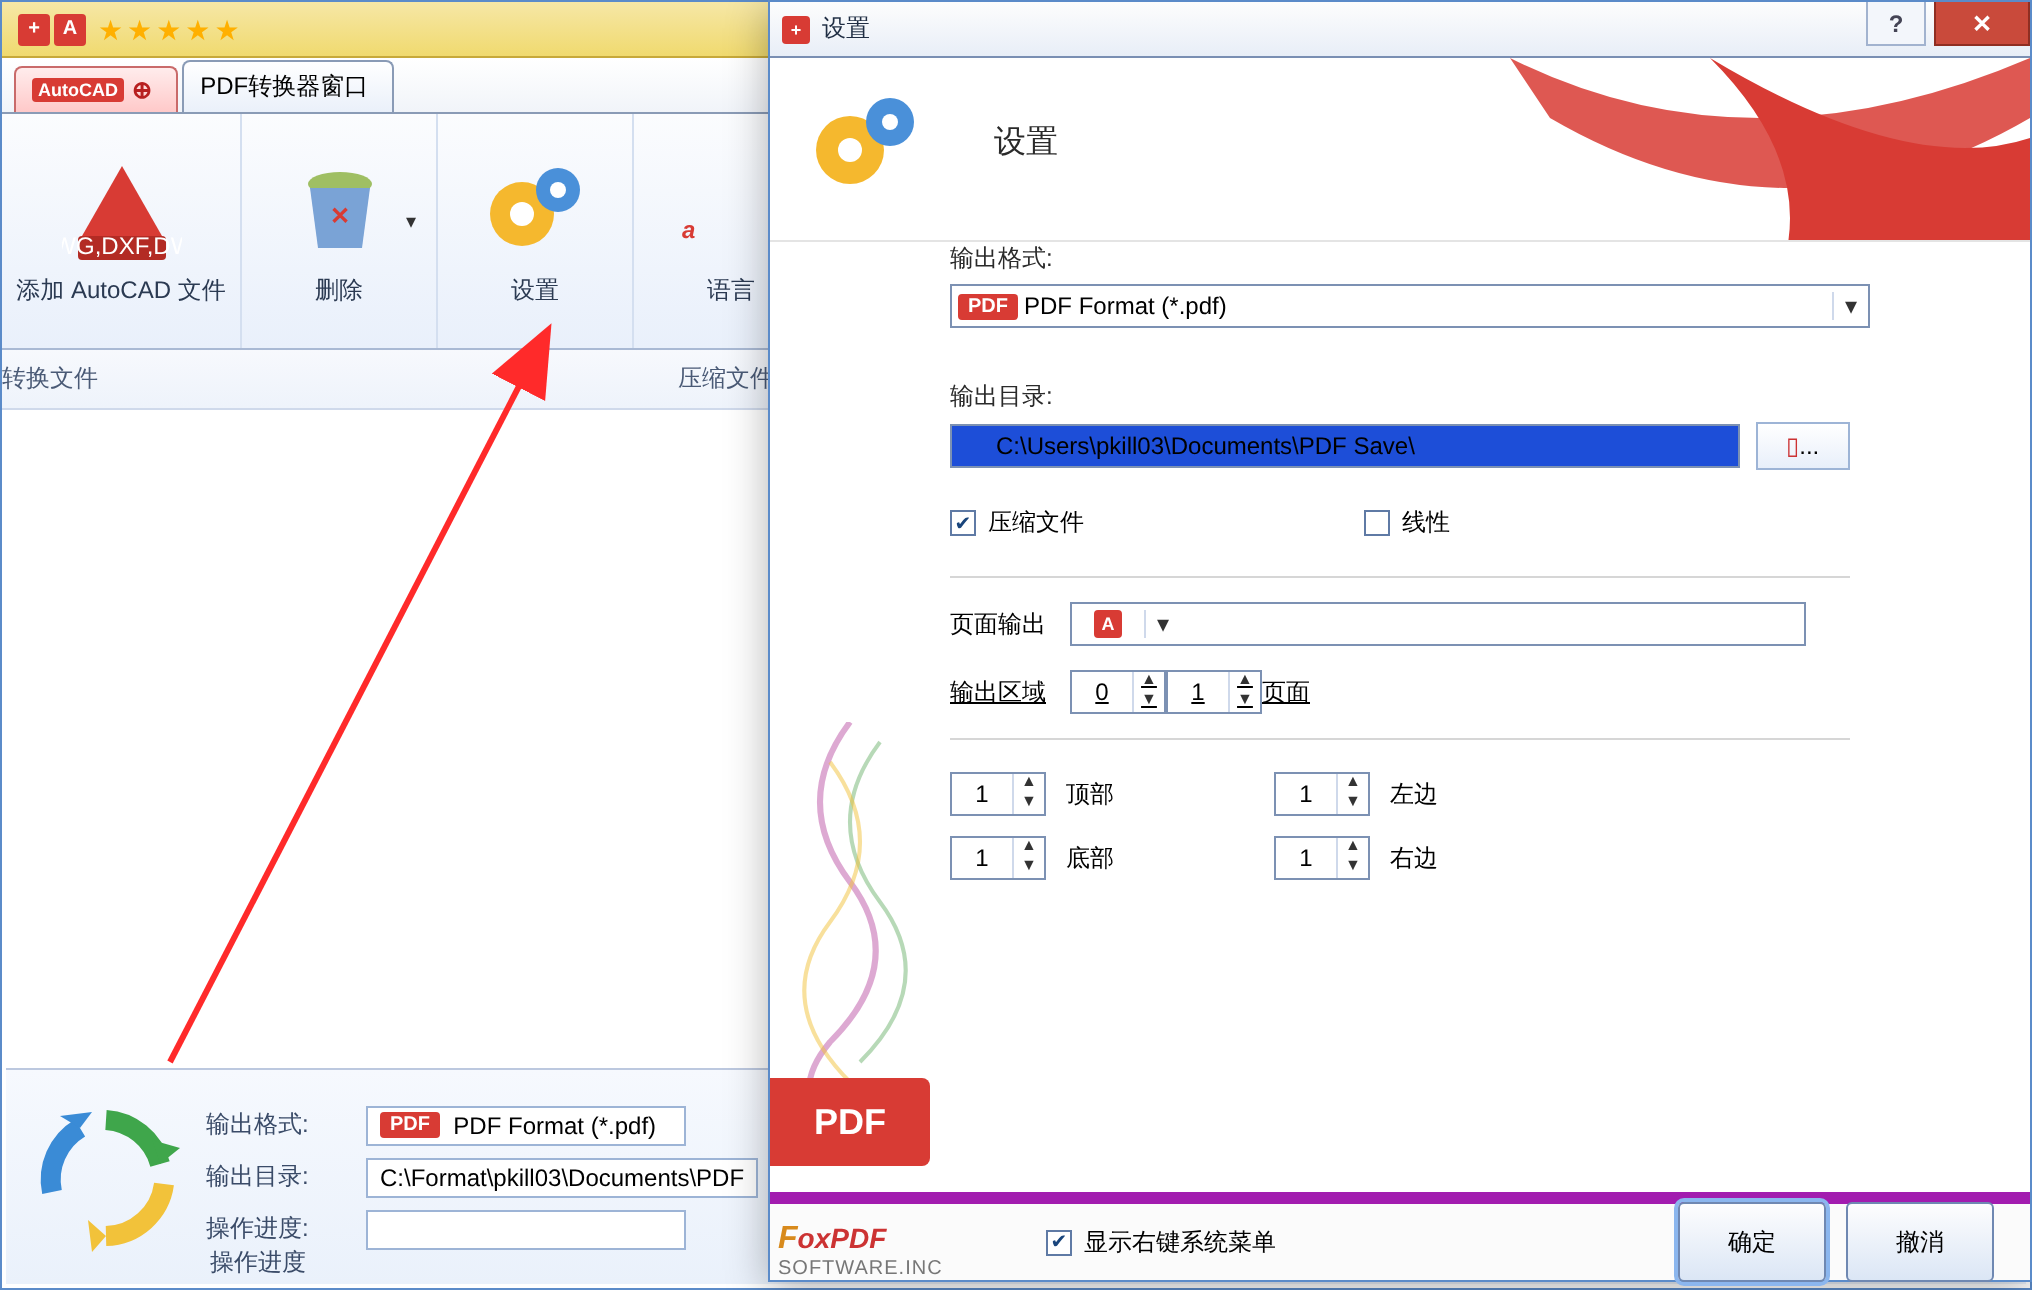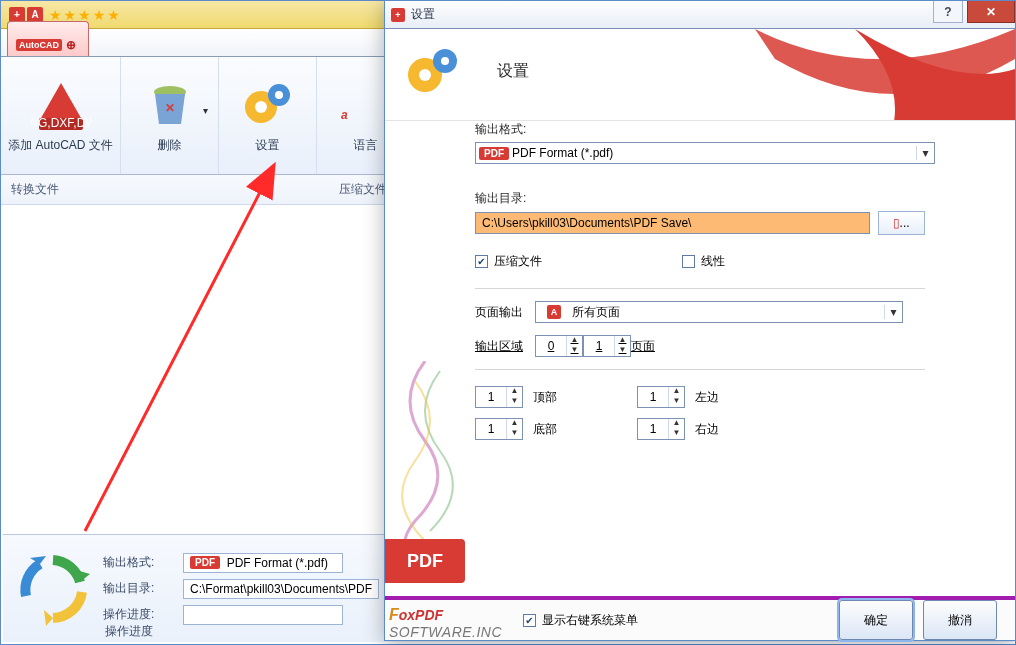--- a/index.html
+++ b/index.html
@@ -8,36 +8,36 @@
 
 .main-window { position:absolute; left:0; top:0; width:1016px; height:645px; border:1px solid #5b8bc9; background:#fff; }
 .titlebar-main { height:28px; background: linear-gradient(#f6e7a6,#f0da6f); border-bottom:1px solid #c7a93a; display:flex; align-items:center; padding:0 8px; gap:6px; }
 .app-badge { display:flex; gap:2px; }
 .red-sq { width:16px; height:16px; background:#d83b34; border-radius:2px; display:flex; align-items:center; justify-content:center; color:#fff; font-weight:bold; font-size:10px; }
 .stars { color:#ffb000; letter-spacing:2px; font-size:14px; }
 .win-btn { position:absolute; right:10px; top:2px; width:40px; height:18px; background:#e5e5e5; border:1px solid #999; display:flex; align-items:center; justify-content:center; font-size:10px;}
 
 
 .tabs-row { height:28px; border-bottom:1px solid #8a9bb6; display:flex; align-items:flex-end; padding-left:6px; gap:2px; background:linear-gradient(#fff,#f1f4f9);}
-.tab { padding:16px 12px 4px 8px; border:1px solid #8a9bb6; border-bottom:none; border-radius:4px 4px 0 0; background:linear-gradient(#fff,#eaf0fa); display:flex; align-items:center; gap:4px;}
+.tab { padding:4px 12px 4px 8px; border:1px solid #8a9bb6; border-bottom:none; border-radius:4px 4px 0 0; background:linear-gradient(#fff,#eaf0fa); display:flex; align-items:center; gap:4px;}
 .tab.autocad { background:linear-gradient(#ffecec,#ffc9c9); border-color:#c96a6a; color:#b81f1f; font-weight:bold;}
 .autocad-mini { background:#d83b34; color:#fff; font-size:9px; padding:1px 3px; border-radius:2px;}
 
 
 .ribbon { height:118px; border-bottom:1px solid #a9b9d4; background:linear-gradient(#fbfcfe,#e9f0fb); display:flex; }
 .ribbon-btn { width:120px; display:flex; flex-direction:column; align-items:center; justify-content:center; gap:4px; border-right:1px solid #d4dff0; }
 .ribbon-btn .icon { width:60px; height:55px; display:flex; align-items:center; justify-content:center;}
 .ribbon-btn.narrow{width:98px;}
 .ribbon-btn.with-arrow{position:relative;}
 .split-arrow{position:absolute; right:10px; top:48px; font-size:10px; color:#333;}
 .ribbon-label{color:#2b3a52; font-size:12px;}
 
 
 .section-headers { height:30px; background:linear-gradient(#f7f9fd,#eef3fb); border-bottom:1px solid #cfd9eb; display:flex; align-items:center; color:#4a5a76;}
-.section-headers .col1{ width:328px; padding-left:10px;}
+.section-headers .col1{ width:328px; }
 .section-headers .col2{ padding-left:10px;}
 
 
 .red-arrow { position:absolute; left:74px; top:160px; pointer-events:none;}
 
 
 .bottom-panel { position:absolute; left:2px; right:2px; bottom:2px; height:108px; border-top:1px solid #bcc8df; background:linear-gradient(#f6f9fe,#eaf1fb); display:flex;}
 .bottom-left-icon{width:100px; display:flex; align-items:center; justify-content:center;}
 .bottom-fields{flex:1; display:flex; flex-direction:column; justify-content:center; gap:6px;}
 .bf-row{display:flex; align-items:center; gap:10px;}
@@ -56,41 +56,41 @@
 .dlg-header .gears{position:absolute; left:18px; top:16px;}
 .dlg-header-title{position:absolute; left:112px; top:32px; font-size:16px; color:#2a2a2a;}
 .red-swoosh{position:absolute; right:0; top:0;}
 .dlg-body{position:absolute; top:120px; left:0; right:0; bottom:44px; padding:0 90px 0 90px;}
 .fld{margin-bottom:10px;}
 .fld-label{color:#2a2a2a; margin-bottom:4px;}
 .combo{display:flex; align-items:center; border:1px solid #7c91b3; height:22px; background:#fff; width:460px;}
 .combo .ico{width:36px; display:flex; justify-content:center;}
 .combo .txt{flex:1;}
 .combo .drop{width:18px; text-align:center; color:#333; border-left:1px solid #cfd9eb;}
-.text-input{border:1px solid #7c91b3; height:22px; padding:2px 6px; width:400px; background:#fdba74;}
+.text-input{border:1px solid #7c91b3; height:22px; padding:2px 22px; width:400px; background:#1d4ed8;}
 .browse-btn{width:48px; height:24px; border:1px solid #9db4d6; background:linear-gradient(#fff,#e8effa); display:inline-flex; align-items:center; justify-content:center; margin-left:8px;}
 .chk-row{display:flex; gap:140px; margin:18px 0;}
 .chk{display:flex; align-items:center; gap:6px;}
 .chk-box{width:13px; height:13px; border:1px solid #5f7aa5; background:#fff; display:flex; align-items:center; justify-content:center; font-size:10px; color:#19457c;}
 hr.sep{border:none; border-top:1px solid #d6d6d6; margin:12px 0;}
 .row2{display:flex; align-items:center; }
 .row2 .lbl{width:60px;}
 .spin{display:inline-flex; align-items:center; border:1px solid #7c91b3; height:22px; background:#fff;}
 .spin input{border:none; width:30px; text-align:center; outline:none;}
 .spin .arrows{width:16px; display:flex; flex-direction:column; border-left:1px solid #cfd9eb;}
 .spin .arrows span{height:10px; line-height:8px; text-align:center; font-size:8px; color:#333;}
 .margin-row{display:flex; gap:80px; margin-top:16px;}
 .margin-pair{display:flex; align-items:center; gap:10px;}
 .deco-left{position:absolute; left:0; top:360px; width:85px; height:230px;}
 .pdf-ribbon{position:absolute; left:0; top:538px; width:80px; height:44px; background:#d83b34; color:#fff; display:flex; align-items:center; justify-content:center; font-weight:bold; font-size:18px; border-radius:0 4px 4px 0;}
-.dlg-footer{position:absolute; bottom:0; left:0; right:0; height:44px; border-top:4px solid #a21caf; display:flex; align-items:center; padding:0 18px; background:#fbfbfb;}
+.dlg-footer{position:absolute; bottom:0; left:0; right:0; height:44px; border-top:6px solid #a21caf; display:flex; align-items:center; padding:0 18px; background:#fbfbfb;}
 .foxpdf{position:absolute; left:4px; bottom:0; font-size:10px;}
 .fox-f{color:#d88a1c; font-weight:bold; font-style:italic; font-size:16px;}
 .fox-rest{color:#c33; font-weight:bold; font-style:italic; font-size:14px;}
-.fox-sub{color:#777; font-size:14px; letter-spacing:0.5px;font-style:italic;}
+.fox-sub{color:#777; font-size:10px; letter-spacing:0.5px;}
 .footer-chk{margin-left:120px;}
 .dlg-btn{width:74px; height:40px; border:1px solid #6f88b2; background:linear-gradient(#fdfdfe,#dbe6f5); border-radius:3px; display:inline-flex; align-items:center; justify-content:center; margin-left:10px;}
 .dlg-btn.primary{box-shadow:0 0 0 2px #8bb6ee; }
 .footer-btns{margin-left:auto; display:flex;}
 .side-deco-txt{position:absolute; right:2px; top:104px; color:#d83b34; font-weight:bold; font-size:16px;}
 </style>
 </head>
 <body>
 
 <div class="main-window">
@@ -100,20 +100,23 @@
       <div class="red-sq">A</div>
     </div>
     <div class="stars">★★★★★</div>
     <div class="win-btn">—</div>
   </div>
 
   <div class="tabs-row">
     <div class="tab autocad">
       <span class="autocad-mini">AutoCAD</span>
       <span style="color:#b81f1f;font-weight:bold;">⊕</span>
+    </div>
+    <div class="tab">
+      <span>PDF转换器窗口</span>
     </div>
   </div>
 
   <div class="ribbon">
     <div class="ribbon-btn">
       <div class="icon">
         <svg width="60" height="55">
             <path d="M30 5 L50 40 L10 40 Z" fill="#d83b34"></path>
             <rect x="8" y="40" width="44" height="12" rx="2" fill="#b32b24"></rect>
             <text x="30" y="49" text-anchor="middle" fill="#fff" font-size="7">DWG,DXF,DWF</text>
@@ -259,21 +262,20 @@
     </div>
 
     <hr class="sep">
 
     <div class="row2" style="margin-top:10px;">
       <span class="lbl">页面输出</span>
       <div class="combo" style="width:368px;">
         <span class="ico">
             <span class="red-sq" style="width:14px;height:14px;font-size:9px;">A</span>
           </span>
-        <span class="txt">所有页面</span>
         <span class="drop">▾</span>
       </div>
     </div>
 
     <div class="row2" style="margin-top:12px;text-decoration:underline;">
       <span class="lbl">输出区域</span>
       <span class="spin">
           <input value="0" style="">
           <span class="arrows">
             <span>▲</span>

